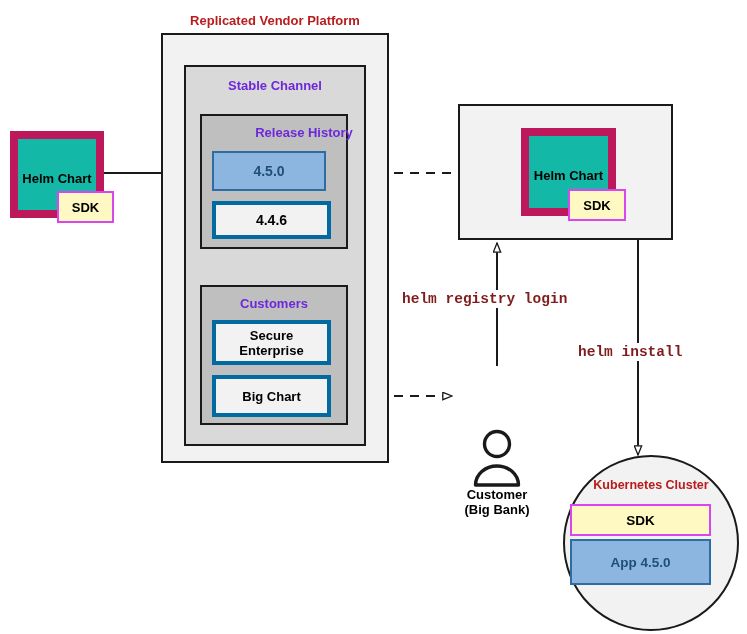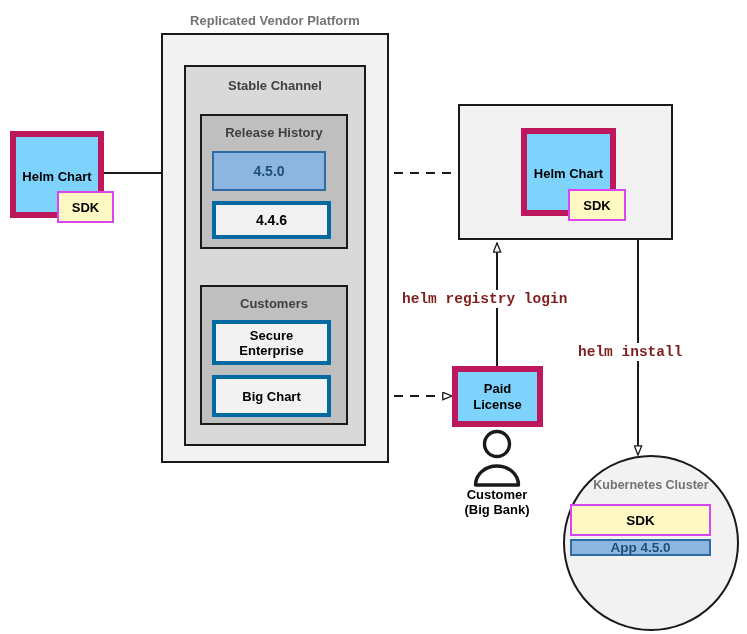--- a/index.html
+++ b/index.html
@@ -34,32 +34,32 @@
     align-items: center;
     justify-content: center;
     text-align: center;
     font-weight: bold;
     color: #000000;
   }
   .title-label {
     position: absolute;
     font-weight: bold;
     font-size: 13px;
-    color: #737373;
+    color: #b91c1c;
     text-align: center;
     white-space: nowrap;
   }
   .group-title {
     position: absolute;
     width: 100%;
     left: 0;
     text-align: center;
     font-weight: bold;
     font-size: 13px;
-    color: #404040;
+    color: #6d28d9;
   }
   .mono-label {
     position: absolute;
     font-family: "Liberation Mono", "DejaVu Sans Mono", monospace;
     font-weight: bold;
     font-size: 14.5px;
     color: #7f1d1d;
     white-space: nowrap;
     background: #ffffff;
     padding: 1px 3px;
@@ -72,21 +72,21 @@
     line-height: 15px;
     text-align: center;
     color: #000000;
     white-space: pre;
   }
   .outer-box  { background:#f2f2f2; border:2px solid #1a1a1a; }
   .mid-box    { background:#d9d9d9; border:2px solid #1a1a1a; }
   .inner-box  { background:#bfbfbf; border:2px solid #1a1a1a; }
   .leaf-box   { background:#f2f2f2; border:4px solid #0369a1; }
   .white-box  { background:#fef9c3; border:2px solid #d946ef; }
-  .gray-box   { background:#7dd3fc; border:6px solid #be185d; }
+  .gray-box   { background:#14b8a6; border:8px solid #be185d; }
   .blue-box   { background:#8cb6e0; border:2px solid #2e6da4; color:#1f4e79; }
   .cluster-circle {
     position: absolute;
     background: #f2f2f2;
     border: 2.5px solid #1a1a1a;
     border-radius: 50%;
     box-sizing: border-box;
   }
 </style>
 </head>
@@ -134,21 +134,21 @@
 
   <div class="title-label" style="left:161px; top:13px; width:228px;">Replicated Vendor Platform</div>
 
   <div class="node outer-box" style="left:161px; top:33px; width:228px; height:430px;"></div>
 
   <div class="node mid-box" style="left:184px; top:65px; width:182px; height:381px;">
     <span class="group-title" style="top:11px;">Stable Channel</span>
   </div>
 
   <div class="node inner-box" style="left:200px; top:114px; width:148px; height:135px;">
-    <span class="group-title" style="top:9px;">Release History</span>
+    <span class="group-title" style="top:9px;margin-left:30px;">Release History</span>
   </div>
   <div class="node blue-box" style="left:212px; top:151px; width:114px; height:40px; font-size:14px;">
     <span>4.5.0</span>
   </div>
   <div class="node leaf-box" style="left:212px; top:201px; width:119px; height:38px; font-size:14px;">
     <span>4.4.6</span>
   </div>
 
   <div class="node inner-box" style="left:200px; top:285px; width:148px; height:140px;">
     <span class="group-title" style="top:9px;">Customers</span>
@@ -168,40 +168,36 @@
     <span style="font-size:13px; position:absolute; left:0; right:0; top:32px;">Helm Chart</span>
   </div>
   <div class="node white-box" style="left:568px; top:189px; width:58px; height:32px; font-size:13px;">
     <span>SDK</span>
   </div>
 
   <div class="mono-label" style="left:399px; top:290px;">helm registry login</div>
 
   <div class="mono-label" style="left:575px; top:343px;">helm install</div>
 
-  <div class="node gray-box" style="left:452px; top:366px; width:91px; height:61px; font-size:13px; line-height:16px; white-space:pre;">
-    <span>Paid
-License</span>
-  </div>
 
   <svg class="layer" viewBox="0 0 747 634" style="pointer-events:none;">
     <g>
       <circle cx="497" cy="444" r="12.5" fill="#ffffff" stroke="#1a1a1a" stroke-width="3.4"></circle>
       <path d="M 475.5 485 a 21.5 19 0 0 1 43 0 z" fill="#ffffff" stroke="#1a1a1a" stroke-width="3.4" stroke-linejoin="round"></path>
     </g>
   </svg>
 
   <div class="caption" style="left:437px; top:487px; width:120px;">Customer
 (Big Bank)</div>
 
   <div class="cluster-circle" style="left:563px; top:455px; width:176px; height:176px;"></div>
 
   <div class="title-label" style="left:563px; top:478px; width:176px; font-size:12.5px;">Kubernetes Cluster</div>
 
   <div class="node white-box" style="left:570px; top:504px; width:141px; height:32px; font-size:13.5px;">
     <span>SDK</span>
   </div>
 
-  <div class="node blue-box" style="left:570px; top:539px; width:141px; height:17px; font-size:13.5px;">
+  <div class="node blue-box" style="left:570px; top:539px; width:141px; height:46px; font-size:13.5px;">
     <span>App 4.5.0</span>
   </div>
 
 </div>
 
 </body></html>

